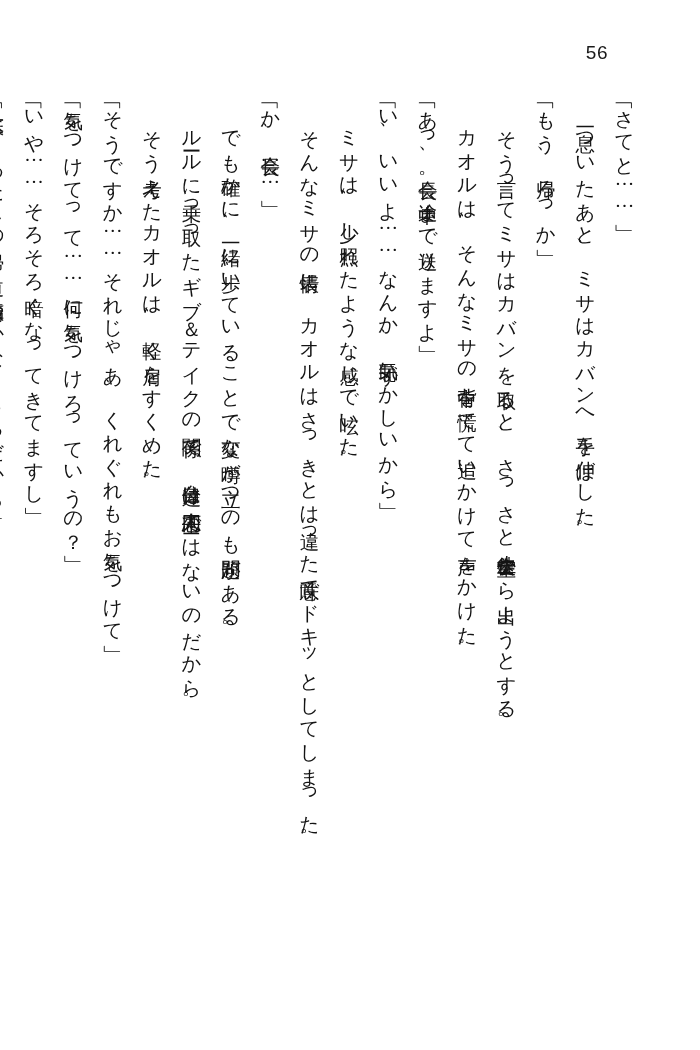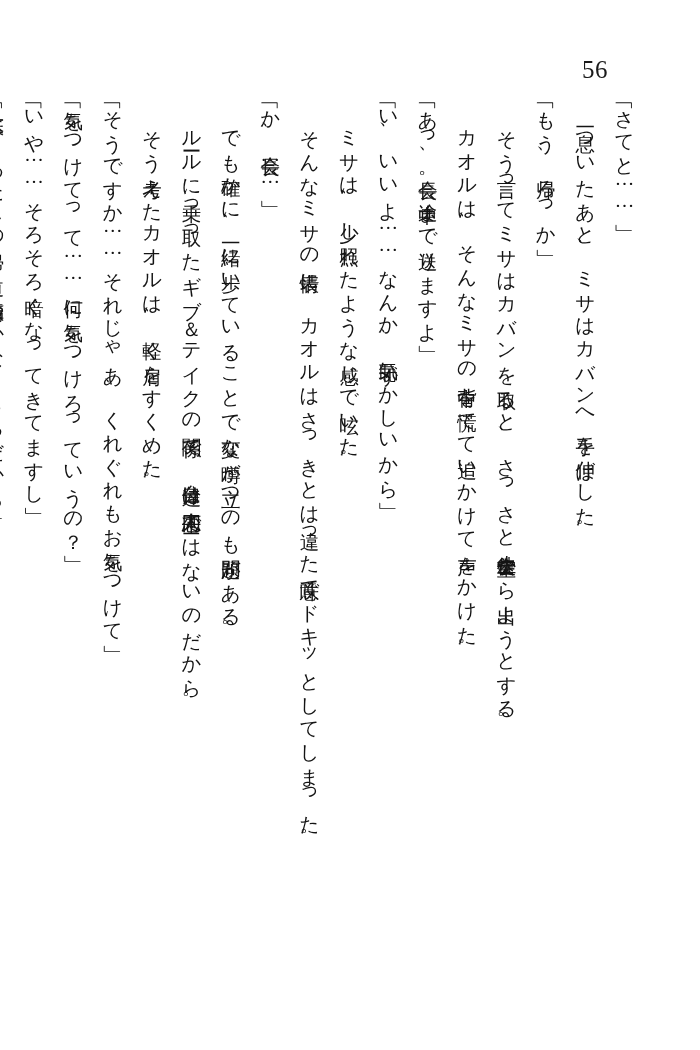--- a/index.html
+++ b/index.html
@@ -17,25 +17,25 @@
   }
   .page {
     position: relative;
     width: 700px;
     height: 1050px;
     background: #ffffff;
     box-sizing: border-box;
   }
   .page-number {
     position: absolute;
-    top: 56px;
+    top: 42px;
     right: 92px;
-    font-size: 25px;
+    font-size: 19px;
     letter-spacing: 0.5px;
-    font-family: Liberation Serif, serif;
+    font-family: Liberation Sans, sans-serif;
     color: #1a1a1a;
   }
   .text-body {
     position: absolute;
     top: 96px;
     right: 56px;
     left: 56px;
     height: 870px;
     writing-mode: vertical-rl;
     text-orientation: upright;

